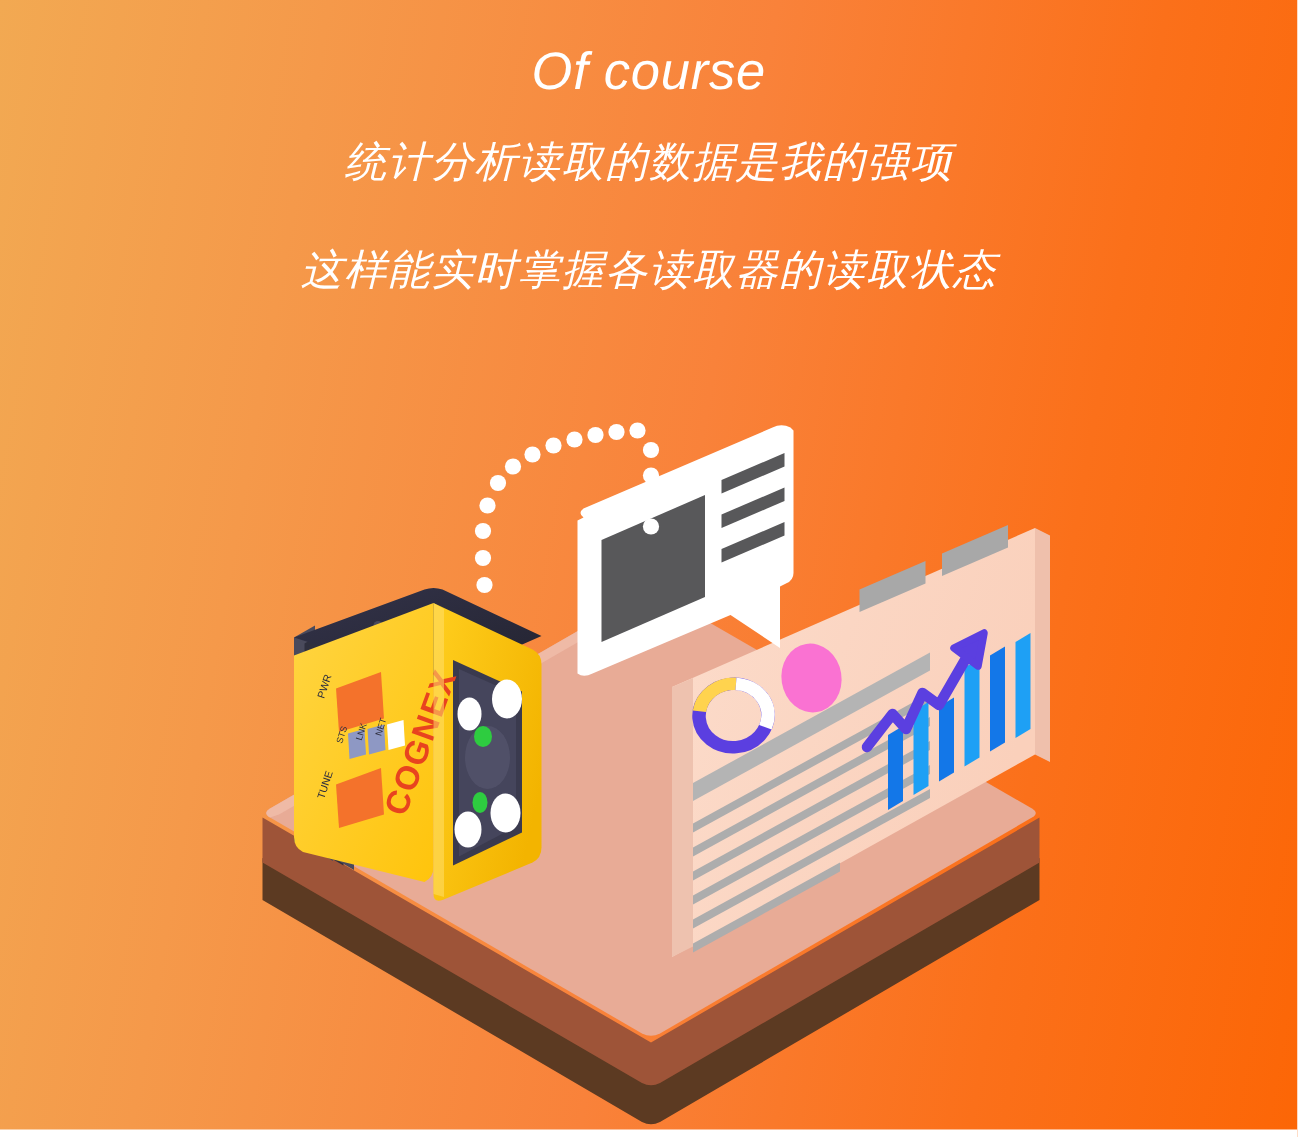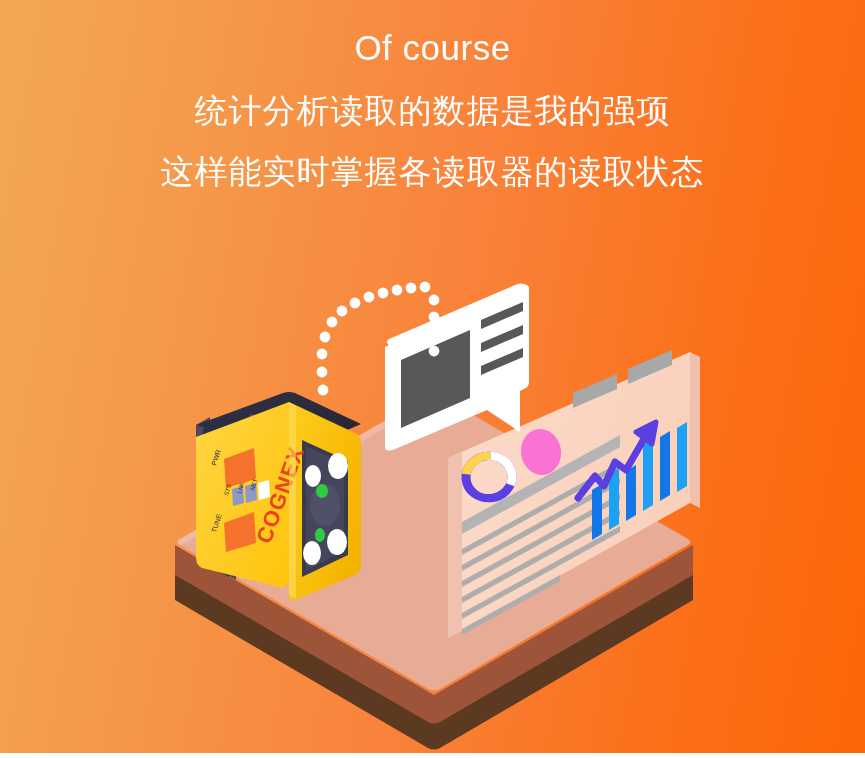--- a/index.html
+++ b/index.html
@@ -22,40 +22,41 @@
 
   
   .headings {
     position: absolute;
     left: 0;
     top: 0;
     width: 865px;
     text-align: center;
     z-index: 40;
     pointer-events: none;
+    font-style: italic;
   }
   .h-title {
     color: #ffffff;
     font-size: 35px;
     line-height: 1;
     font-weight: 300;
     letter-spacing: 0.5px;
     margin-top: 30px;
     font-family: "Liberation Sans", "DejaVu Sans", sans-serif;
   }
   .h-line {
     color: #ffffff;
-    font-size: 33px;
+    font-size: 28px;
     line-height: 1;
     font-weight: 400;
     letter-spacing: 1px;
     font-family: "DejaVu Sans", "Liberation Sans", sans-serif;
   }
   .h-l1 { margin-top: 29px; }
-  .h-l2 { margin-top: 28px; }
+  .h-l2 { margin-top: 44px; }
   .h-l3 { margin-top: 28px; }
 
   
   #art {
     position: absolute;
     left: 0;
     top: 0;
     width: 865px;
     height: 758px;
     z-index: 10;

